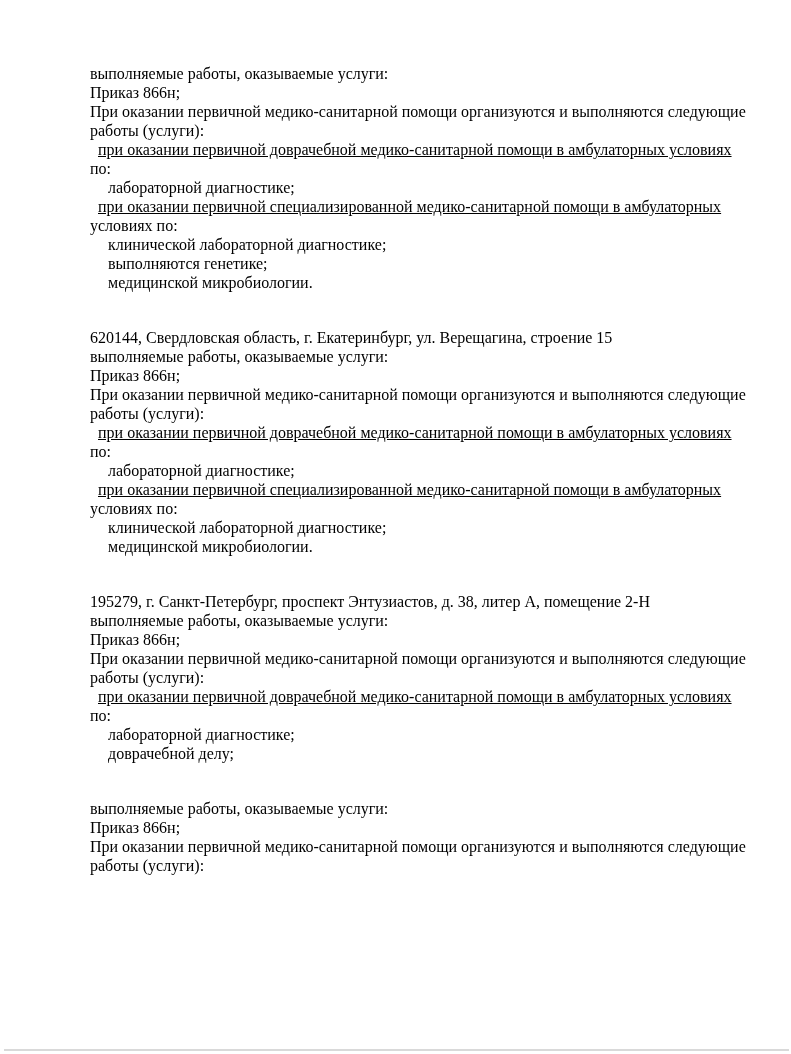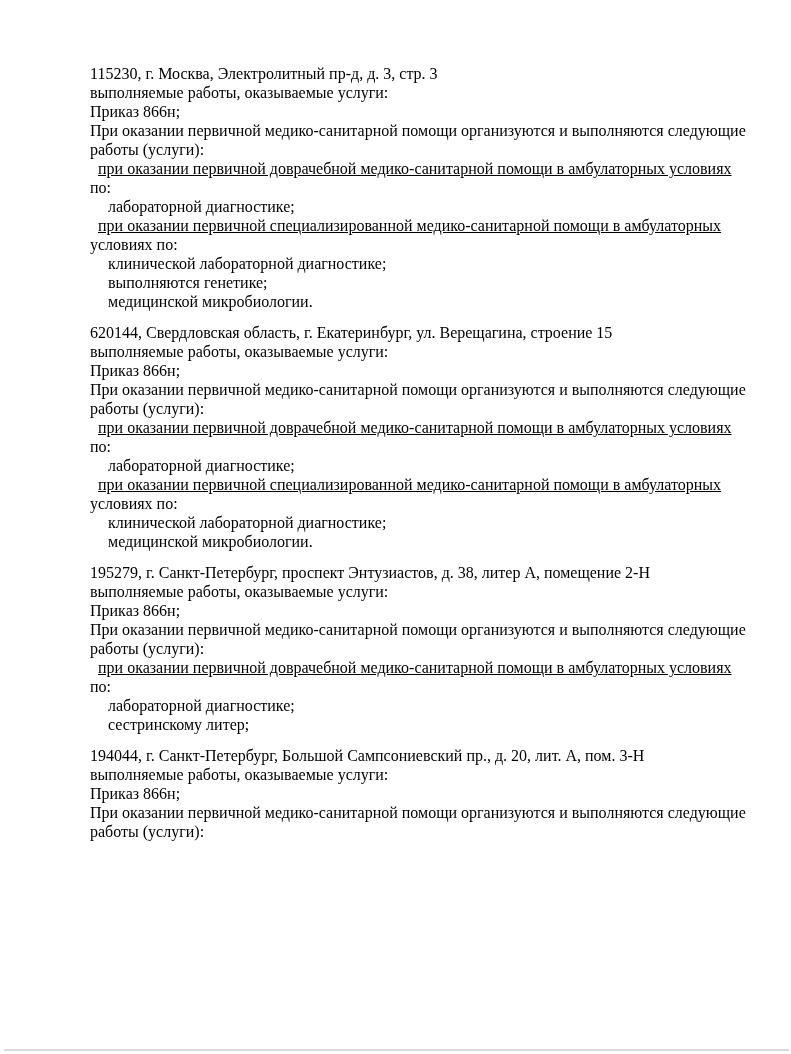--- a/index.html
+++ b/index.html
@@ -18,21 +18,21 @@
     line-height: 19px;
     color: var(--text, #000000);
   }
   .doc {
     position: absolute;
     top: 64px;
     left: 90px;
     right: 30px;
   }
   .block + .block {
-    margin-top: 12px;
+    margin-top: 36px;
   }
   .line {
     white-space: pre;
   }
   .indent-1 { padding-left: 8px; text-decoration: underline; }
   .indent-2 { padding-left: 18px; }
   .bottom-divider {
     position: absolute;
     left: 4px;
     right: 2px;
@@ -40,21 +40,20 @@
     height: 2px;
     background: var(--divider, #d9d9d9);
   }
 </style>
 </head>
 <body>
 
 <div class="page">
   <div class="doc">
       <div class="block">
-        <div class="line indent-0">115230, г. Москва, Электролитный пр-д, д. 3, стр. 3</div>
         <div class="line indent-0">выполняемые работы, оказываемые услуги:</div>
         <div class="line indent-0">Приказ 866н;</div>
         <div class="line indent-0">При оказании первичной медико-санитарной помощи организуются и выполняются следующие</div>
         <div class="line indent-0">работы (услуги):</div>
         <div class="line indent-1">при оказании первичной доврачебной медико-санитарной помощи в амбулаторных условиях</div>
         <div class="line indent-0">по:</div>
         <div class="line indent-2">лабораторной диагностике;</div>
         <div class="line indent-1">при оказании первичной специализированной медико-санитарной помощи в амбулаторных</div>
         <div class="line indent-0">условиях по:</div>
         <div class="line indent-2">клинической лабораторной диагностике;</div>
@@ -77,24 +76,23 @@
       </div>
       <div class="block">
         <div class="line indent-0">195279, г. Санкт-Петербург, проспект Энтузиастов, д. 38, литер А, помещение 2-Н</div>
         <div class="line indent-0">выполняемые работы, оказываемые услуги:</div>
         <div class="line indent-0">Приказ 866н;</div>
         <div class="line indent-0">При оказании первичной медико-санитарной помощи организуются и выполняются следующие</div>
         <div class="line indent-0">работы (услуги):</div>
         <div class="line indent-1">при оказании первичной доврачебной медико-санитарной помощи в амбулаторных условиях</div>
         <div class="line indent-0">по:</div>
         <div class="line indent-2">лабораторной диагностике;</div>
-        <div class="line indent-2">сестринскому литер;</div>
+        <div class="line indent-2">доврачебной делу;</div>
       </div>
       <div class="block">
-        <div class="line indent-0">194044, г. Санкт-Петербург, Большой Сампсониевский пр., д. 20, лит. А, пом. 3-Н</div>
         <div class="line indent-0">выполняемые работы, оказываемые услуги:</div>
         <div class="line indent-0">Приказ 866н;</div>
         <div class="line indent-0">При оказании первичной медико-санитарной помощи организуются и выполняются следующие</div>
         <div class="line indent-0">работы (услуги):</div>
       </div>
     </div>
   <div class="bottom-divider"></div>
 </div>
 
 </body></html>

